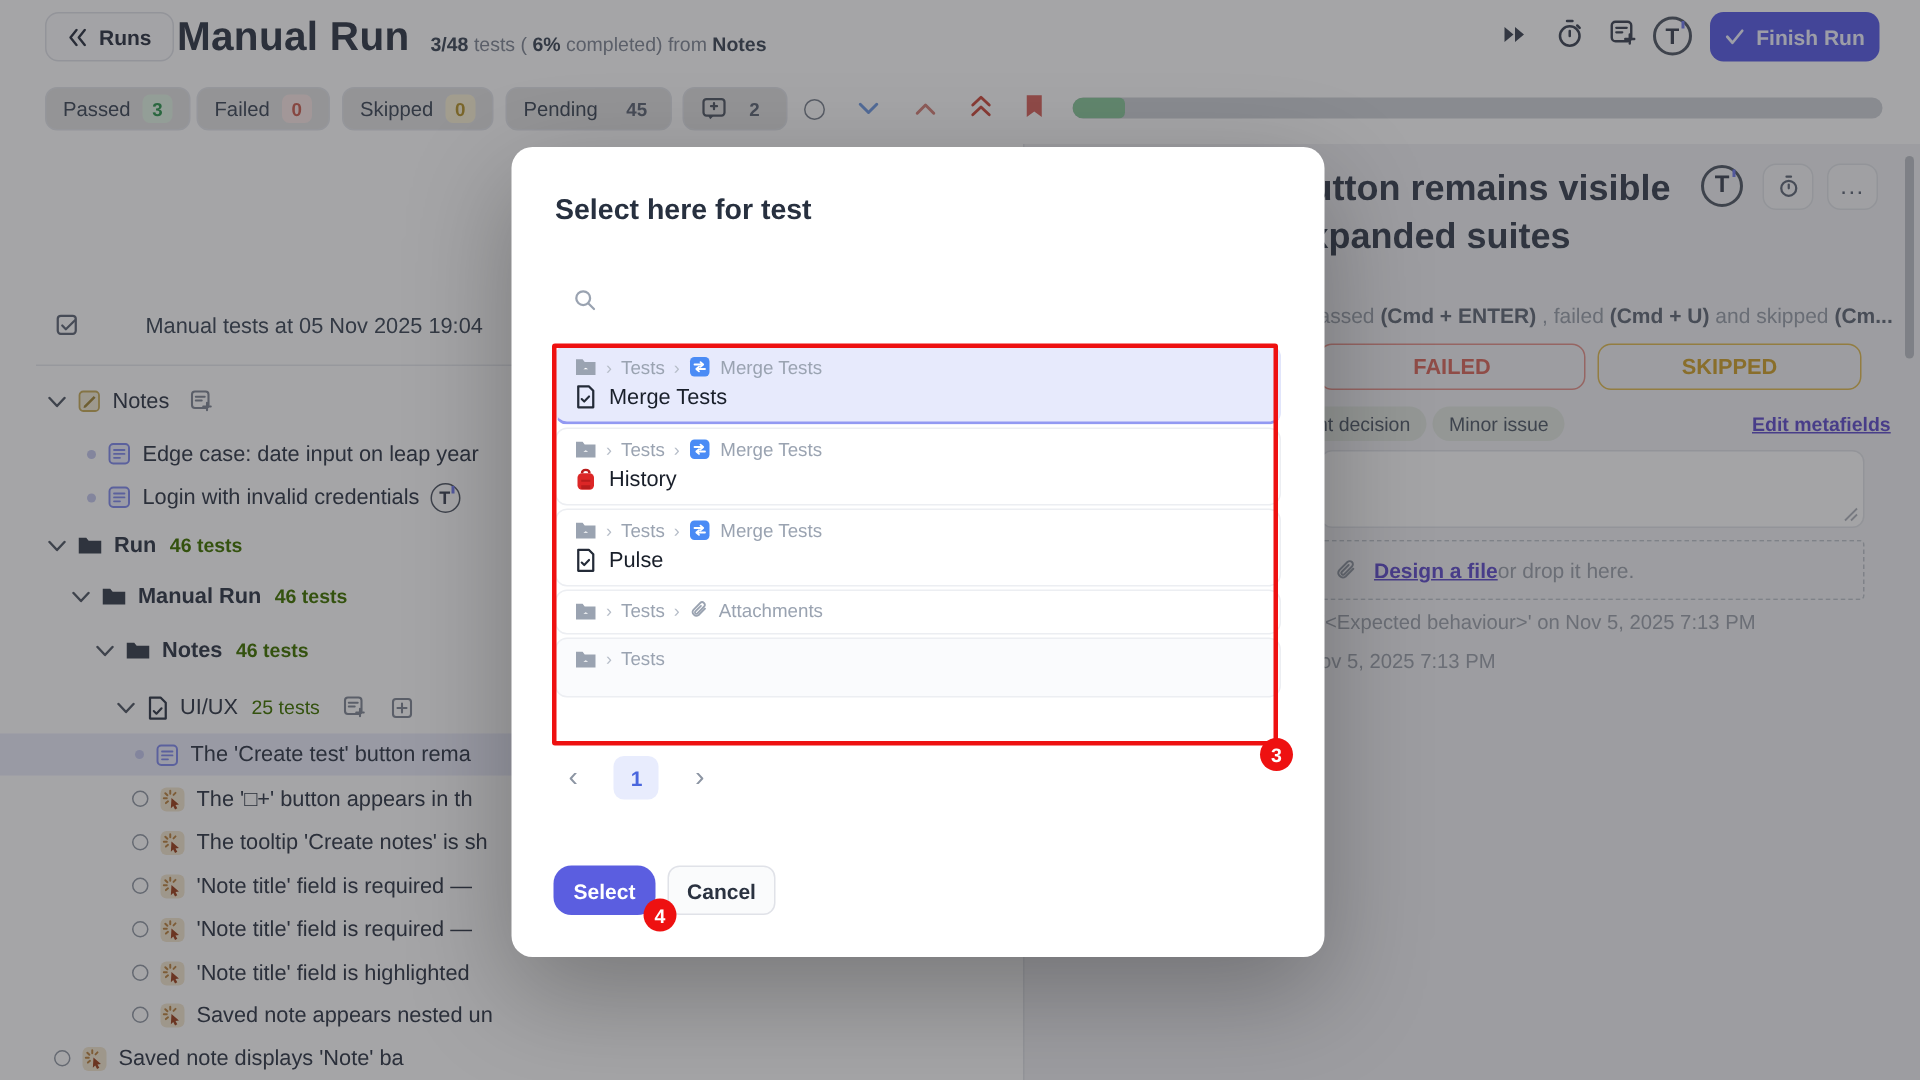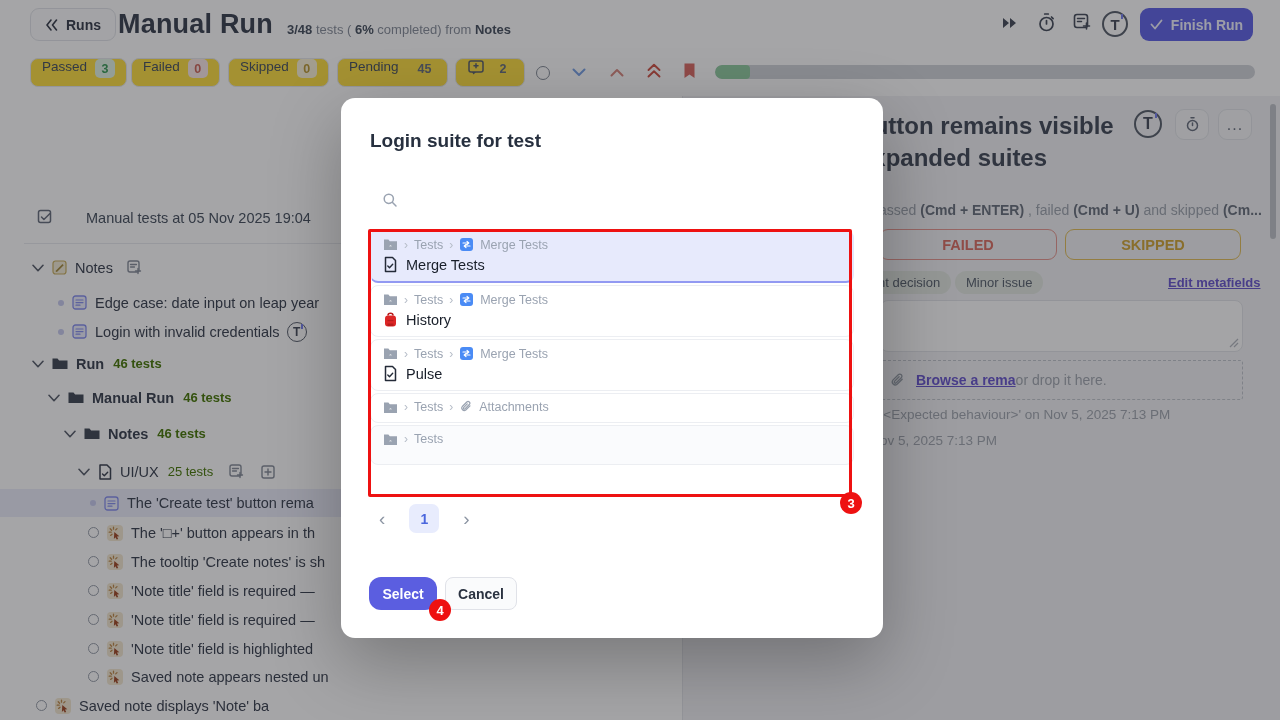--- a/index.html
+++ b/index.html
@@ -20,22 +20,22 @@
   }
   .hdr-title { font-size:27px; font-weight:700; color:#3f4654; letter-spacing:.2px; }
   .hdr-sub { font-size:13px; color:#8a919d; }
   .hdr-sub b { color:#4b5563; font-weight:700; }
   .btn-finish {
     display:flex; align-items:center; justify-content:center; gap:8px;
     width:113px; height:33px; border-radius:9px; background:#6468e8;
     color:#f1f2ff; font-size:14px; font-weight:600; border:none;
   }
   .chipbtn {
-    display:flex; gap:8px; height:29px; padding:0 11px;
-    border:1px solid #e6e8ec; border-radius:8px; background:#fde047;
+    display:flex; align-items:center; gap:8px; height:29px; padding:0 11px;
+    border:1px solid #e6e8ec; border-radius:8px; background:#e5e5e5;
     font-size:13.5px; color:#4b5563;
   }
   .cnt { min-width:20px; height:19px; padding:0 5px; border-radius:5px;
     display:flex; align-items:center; justify-content:center; font-size:12.5px; font-weight:600; }
   .cnt.green { background:#e3f4e6; color:#3e9e5c; }
   .cnt.red   { background:#fbe9e7; color:#cf6a5e; }
   .cnt.amber { background:#faf3d8; color:#bc9b3a; }
   .cnt.plain { background:transparent; color:#6b7280; font-weight:600; }
   .progress-track { height:14px; border-radius:7px; background:#d3d6db; overflow:hidden; }
   .progress-fill { height:100%; border-radius:7px 4px 4px 7px; background:#94cfa4; }
@@ -205,21 +205,21 @@
       <div class="progress-fill" style="width:6.5%;"></div>
     </div>
 
     <div class="abs" style="left:0; top:96px; width:682px; height:624px; overflow:hidden;">
 
       <div class="abs row meta-row" style="left:36px; top:112px;">
         <svg width="19" height="19" viewBox="0 0 19 19">
             <rect x="2.5" y="2.5" width="12" height="12" rx="2" stroke="#6b7280" stroke-width="1.5" fill="none"></rect>
             <path d="M5.5 9l2.4 2.5L14 5.5" stroke="#6b7280" stroke-width="1.5" fill="none" stroke-linecap="round" stroke-linejoin="round"></path>
           </svg>
-        <span style="margin-left:23px;">Manual tests at 05 Nov 2025 19:04</span>
+        <span style="margin-left:34px;">Manual tests at 05 Nov 2025 19:04</span>
       </div>
       <div class="abs divider" style="left:24px; top:147px; width:640px;"></div>
 
       <div class="tree-row" style="top:157px; padding-left:32px;">
         <svg width="12" height="8" viewBox="0 0 12 8">
             <path d="M1 1.3L6 6.7 11 1.3" stroke="#5d6470" stroke-width="1.6" fill="none" stroke-linecap="round" stroke-linejoin="round"></path>
           </svg>
         <svg width="17" height="17" viewBox="0 0 17 17">
             <rect x="2" y="2" width="13" height="13" rx="2.5" fill="#f3edd8" stroke="#cbb264" stroke-width="1.2"></rect>
             <path d="M5 11.5L11.5 5l1.2 1.2L6.2 12.7 4.7 13z" fill="#a98f45"></path>
@@ -411,35 +411,35 @@
       <div class="abs" style="left:197px; top:204px; width:363px; height:52px; background:#fdfdfe; border:1px solid #e3e5e9; border-radius:8px;">
         <svg class="abs" style="right:3px; bottom:3px;" width="10" height="10" viewBox="0 0 10 10">
             <path d="M9 1L1 9M9 5L5 9" stroke="#b6bac1" stroke-width="1.2"></path>
           </svg>
       </div>
 
       <div class="abs" style="left:197px; top:264px; width:363px; height:40px; border:1.5px dashed #c3c8cf; border-radius:3px; display:flex; align-items:center; padding-left:8px;">
         <svg width="17" height="17" viewBox="0 0 17 17">
             <path d="M13.2 7.2l-5.1 5.1a3 3 0 01-4.2-4.2l5.4-5.4a2.1 2.1 0 013 3L7.2 10.8a1.1 1.1 0 01-1.6-1.6l4.5-4.5" stroke="#9aa1ab" stroke-width="1.3" fill="none" stroke-linecap="round"></path>
           </svg>
-        <a class="link" style="font-size:14px; margin-left:10px;">Browse a rema</a>
+        <a class="link" style="font-size:14px; margin-left:10px;">Design a file</a>
         <span class="d-meta" style="font-size:14px;"> or drop it here.</span>
       </div>
 
       <div class="abs d-meta" style="left:170px; top:311px;">with '&lt;Expected behaviour&gt;' on Nov 5, 2025 7:13 PM</div>
       <div class="abs d-meta" style="left:176px; top:337px;">n Nov 5, 2025 7:13 PM</div>
 
       <div class="scroll-thumb" style="right:4px; top:8px; height:135px;"></div>
     </div>
   </div>
 
   <div id="dim"></div>
 
   <div id="modal">
-    <div class="abs m-title" style="left:29px; top:32px;">Login suite for test</div>
+    <div class="abs m-title" style="left:29px; top:32px;">Select here for test</div>
 
     <svg class="abs" style="left:41px; top:94px;" width="16" height="16" viewBox="0 0 16 16">
         <circle cx="6.8" cy="6.8" r="4.6" stroke="#9aa3b1" stroke-width="1.5" fill="none"></circle>
         <path d="M10.3 10.3L14 14" stroke="#9aa3b1" stroke-width="1.5" stroke-linecap="round"></path>
       </svg>
 
     <div class="abs" style="left:29px; top:132px; width:484px;">
 
       <div class="suite-item selected">
         <div class="crumbs">

